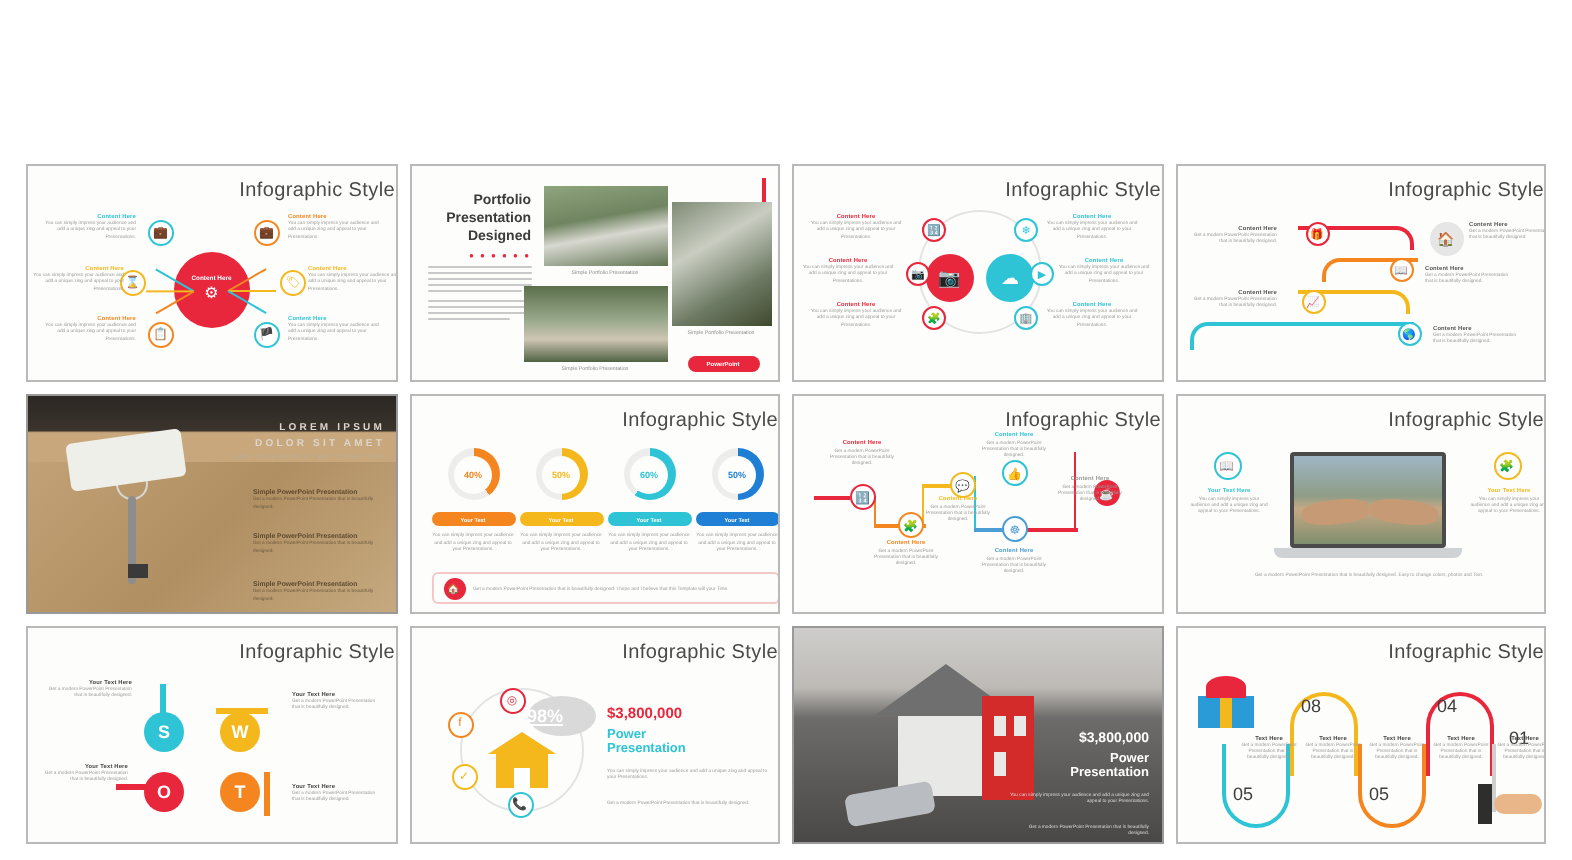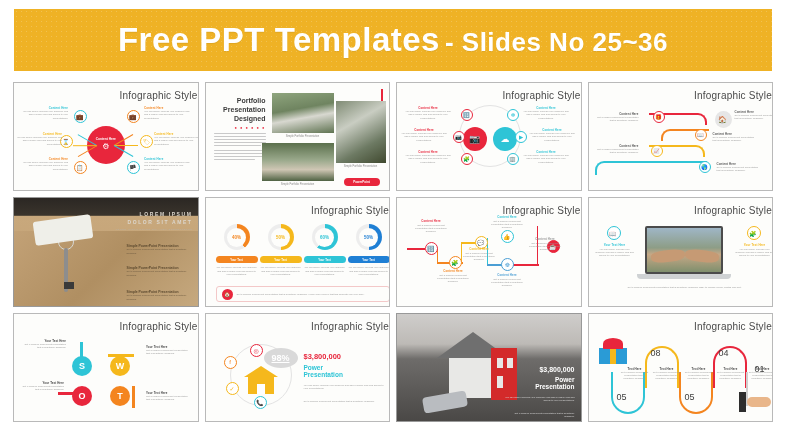--- a/index.html
+++ b/index.html
@@ -135,21 +135,21 @@
   .hand { position:absolute; background:#c69a74; border-radius:40%; }
 
   
   .swot { position:absolute; width:20px; height:20px; border-radius:50%;
           display:flex; align-items:center; justify-content:center;
           color:#fff; font-size:9px; font-weight:bold; }
   .swarrow { position:absolute; }
 
   
   .cloud { position:absolute; background:#d9d9d9; border-radius:50%;
-           display:flex; align-items:center; justify-content:center;
+           display:flex; align-items:center; 
            color:#fff; font-weight:bold; font-size:9px;text-decoration:underline;}
   .house { position:absolute; }
   .s10c { position:absolute; width:13px; height:13px; border-radius:50%;
           border:1.6px solid #e8263c; background:#fff; font-size:6px;}
   .price { position:absolute; color:#e8263c; font-weight:bold; font-size:7.5px; }
   .pwr { position:absolute; color:#2ec4d6; font-weight:bold; font-size:6.5px; line-height:1.2;}
 
   
   .s11bg { position:absolute; inset:0;
     background:linear-gradient(180deg,#cfcdcb 0%,#bdbab6 28%,#6e6c6a 42%,#4a4846 100%); }
@@ -161,26 +161,20 @@
 
   
   .num { position:absolute; font-size:9px; color:#3d3d3d; }
   .gift { position:absolute; }
 </style>
 </head>
 <body>
 
 <div class="page">
 
-  <div class="banner">
-    <div class="banner-title">
-      <span class="big">Free PPT Templates</span>
-      <span class="small">- Slides No 25~36</span>
-    </div>
-  </div>
 
   <div class="grid">
 
     <div class="slide">
       <div class="s-title">Infographic Style</div>
       <div class="s1-wrap">
         <div class="hub">
           <div class="h1">Content Here</div>
           <div class="gear">⚙</div>
         </div>

